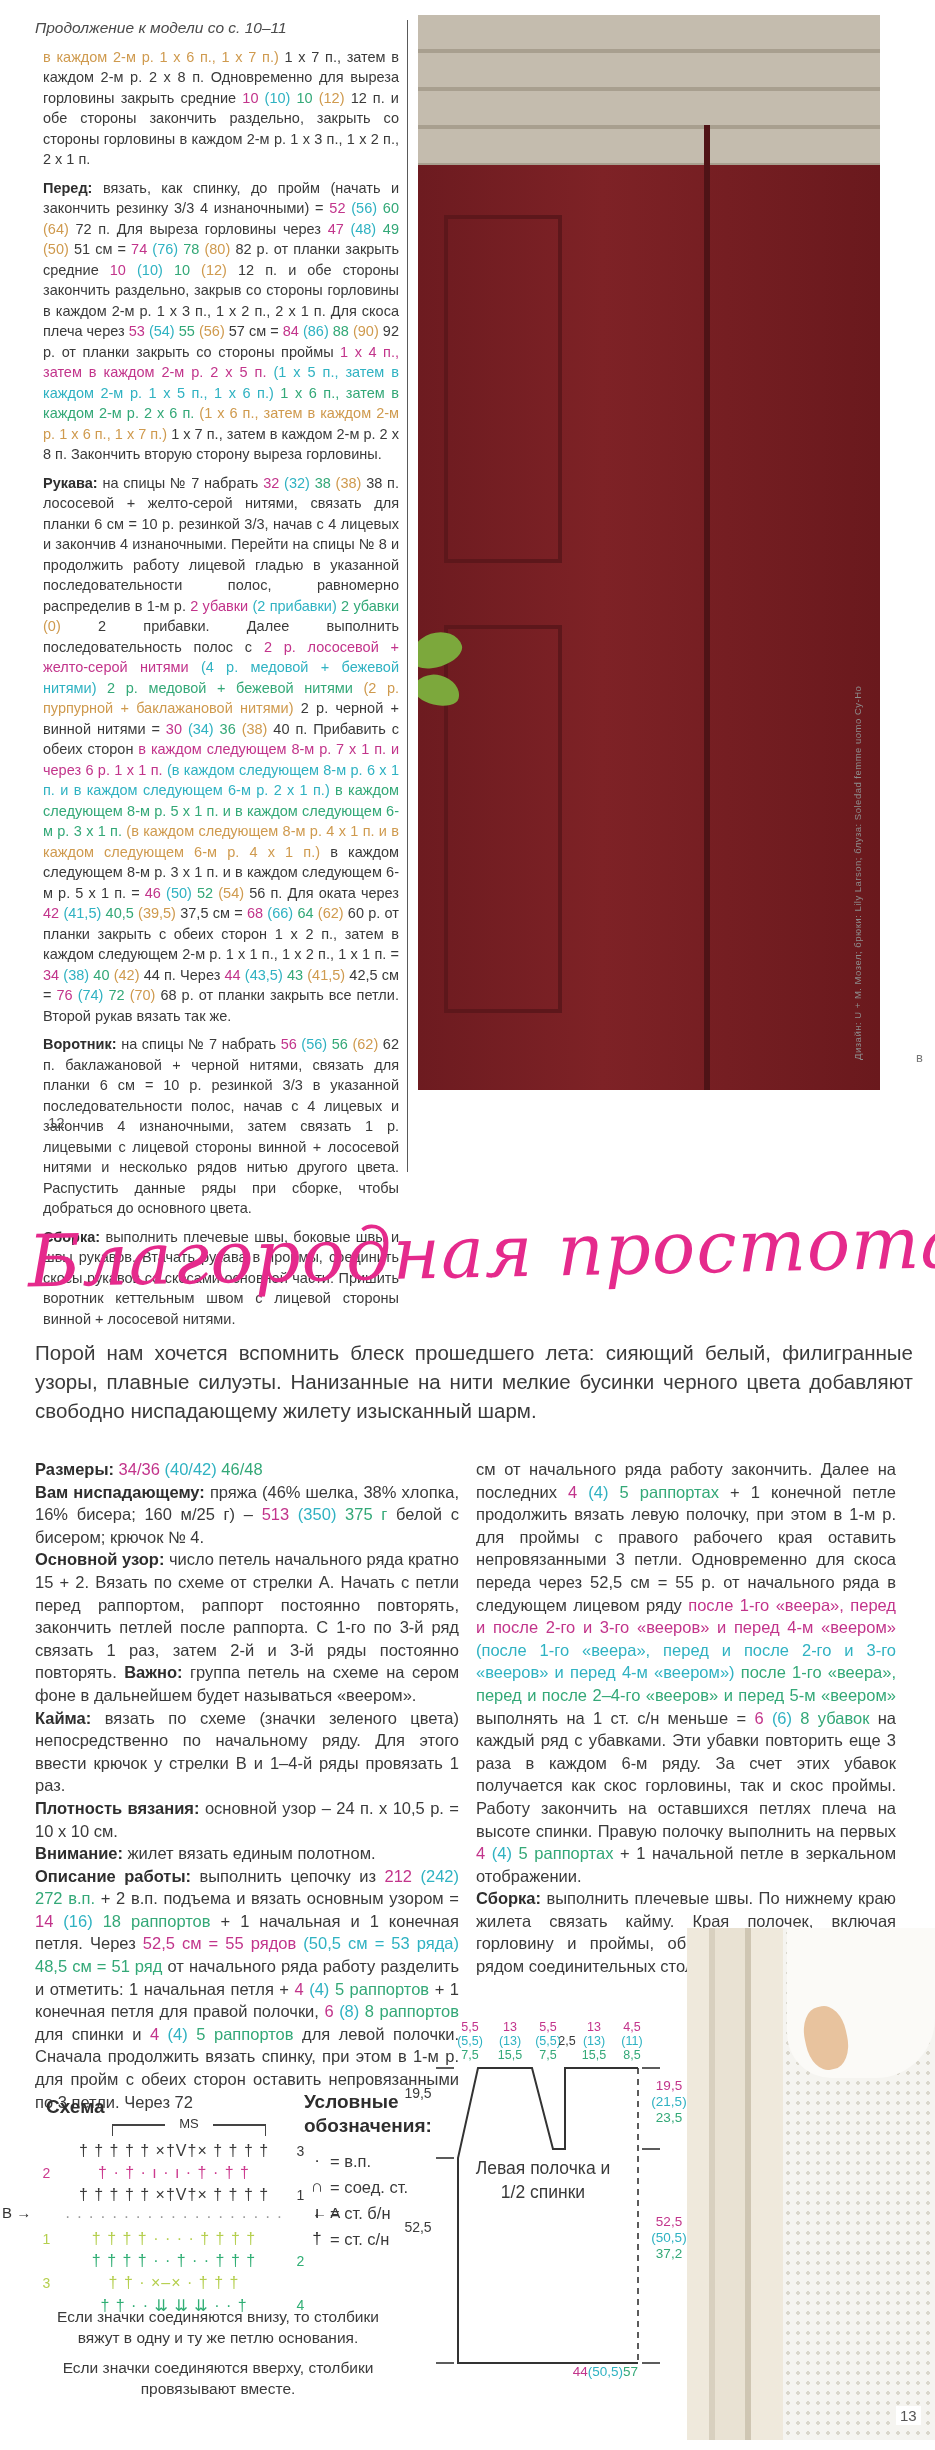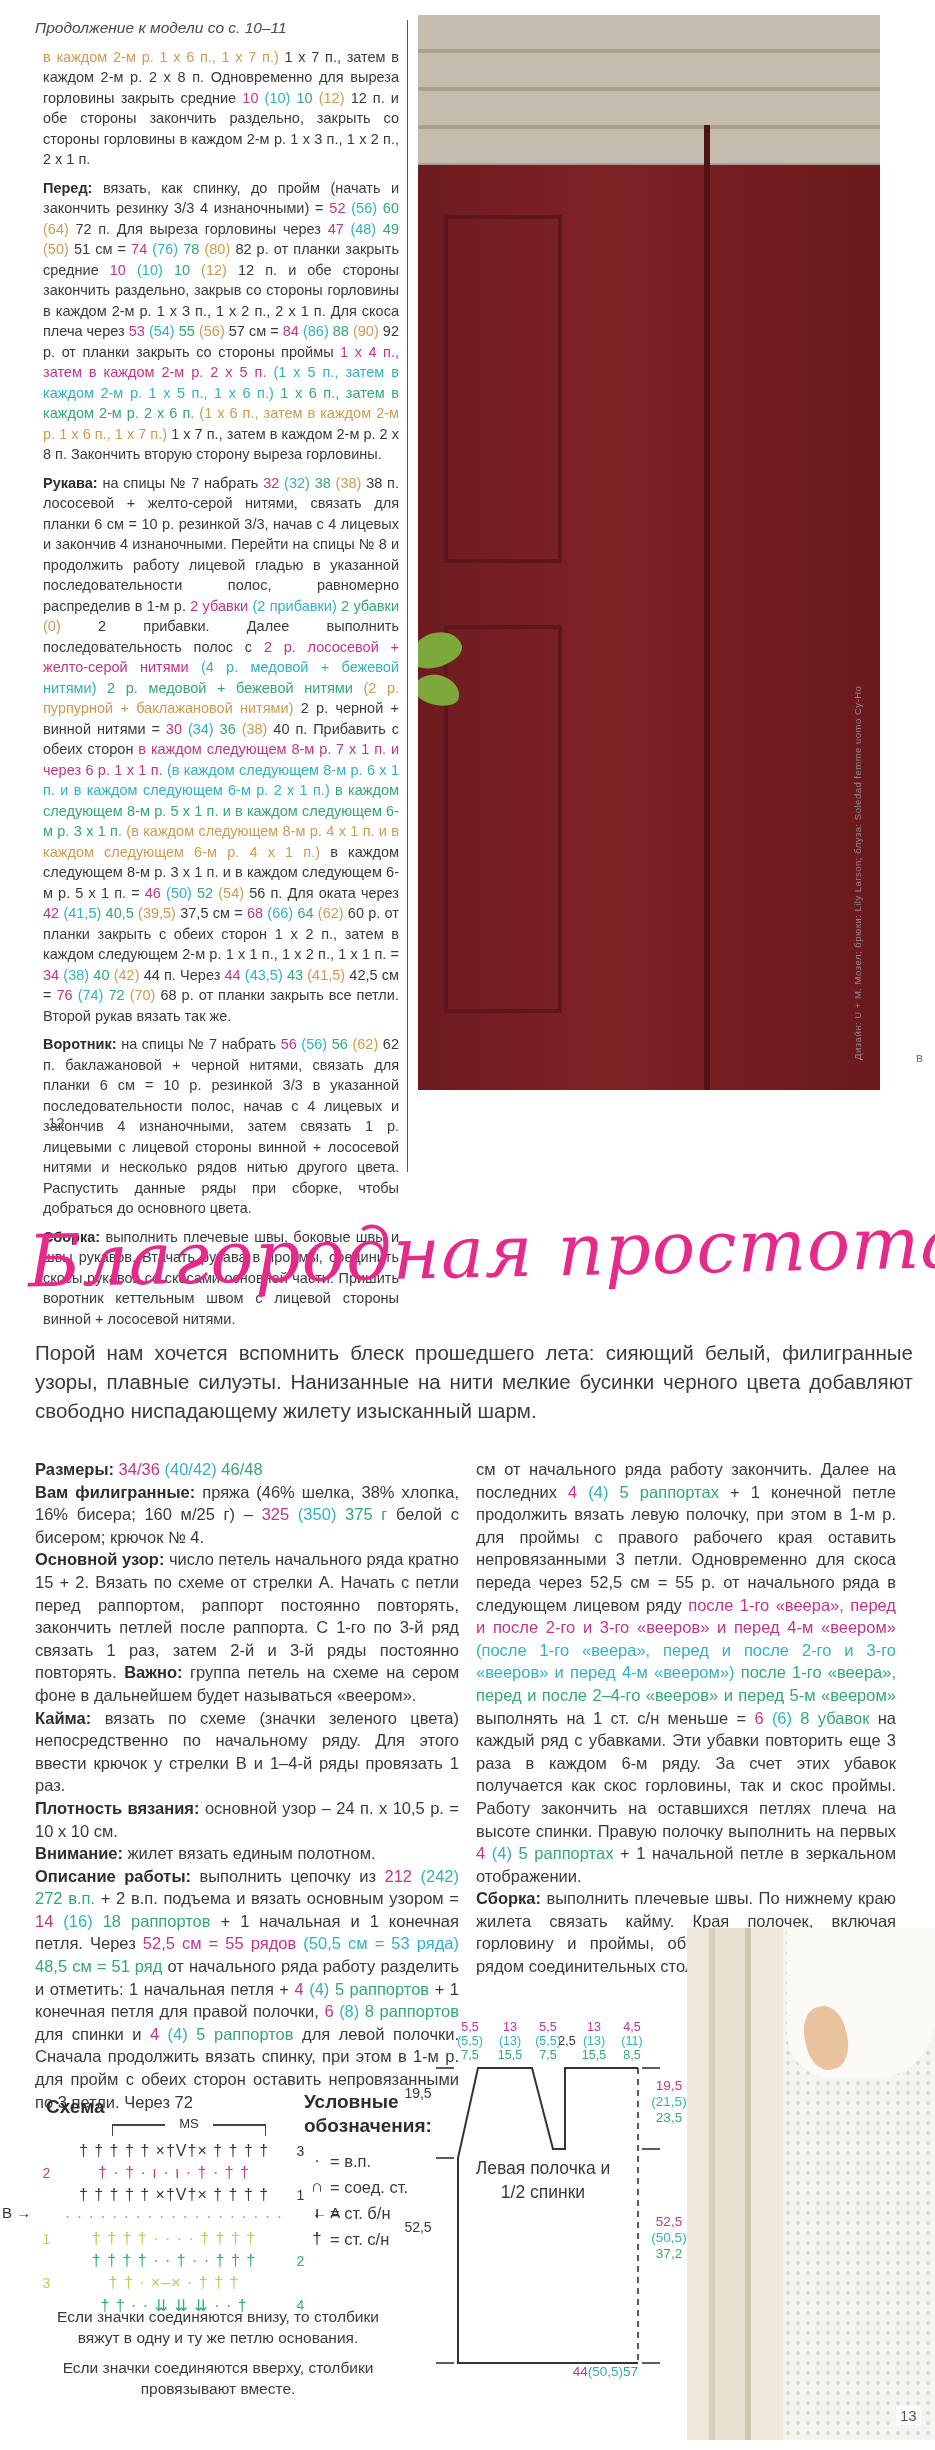--- a/index.html
+++ b/index.html
@@ -101,21 +101,21 @@
   <div class="photo-caption">Дизайн: U + M. Мозел; брюки: Lily Larson; блуза: Soledad femme uomo Cy-Ho</div>
   <div class="margin-letter">в</div>
   <div class="pageno" style="left:48px;top:1114px;text-align:right;">12</div>
 
   <div class="title13" style="color:#e52a8c;">Благородная простота</div>
 
   <div class="intro13">Порой нам хочется вспомнить блеск прошедшего лета: сияющий белый, филигранные узоры, плавные силуэты. Нанизанные на нити мелкие бусинки черного цвета добавляют свободно ниспадающему жилету изысканный шарм.</div>
 
   <div class="col13 left">
     <p><span class="c-b">Размеры: </span><span class="c-p">34/36 </span><span class="c-t">(40/42) </span><span class="c-g">46/48</span></p>
-    <p><span class="c-b">Вам филигранные: </span><span>пряжа (46% шелка, 38% хлопка, 16% бисера; 160 м/25 г) – </span><span class="c-p">325 </span><span class="c-t">(350) </span><span class="c-g">375 г </span><span>белой с бисером; крючок № 4.</span></p>
+    <p><span class="c-b">Вам ниспадающему: </span><span>пряжа (46% шелка, 38% хлопка, 16% бисера; 160 м/25 г) – </span><span class="c-p">513 </span><span class="c-t">(350) </span><span class="c-g">375 г </span><span>белой с бисером; крючок № 4.</span></p>
     <p><span class="c-b">Основной узор: </span><span>число петель начального ряда кратно 15 + 2. Вязать по схеме от стрелки А. Начать с петли перед раппортом, раппорт постоянно повторять, закончить петлей после раппорта. С 1-го по 3-й ряд связать 1 раз, затем 2-й и 3-й ряды постоянно повторять. </span><span class="c-b">Важно: </span><span>группа петель на схеме на сером фоне в дальнейшем будет называться «веером».</span></p>
     <p><span class="c-b">Кайма: </span><span>вязать по схеме (значки зеленого цвета) непосредственно по начальному ряду. Для этого ввести крючок у стрелки В и 1–4-й ряды провязать 1 раз.</span></p>
     <p><span class="c-b">Плотность вязания: </span><span>основной узор – 24 п. х 10,5 р. = 10 х 10 см.</span></p>
     <p><span class="c-b">Внимание: </span><span>жилет вязать единым полотном.</span></p>
     <p><span class="c-b">Описание работы: </span><span>выполнить цепочку из </span><span class="c-p">212 </span><span class="c-t">(242) </span><span class="c-g">272 в.п. </span><span>+ 2 в.п. подъема и вязать основным узором = </span><span class="c-p">14 </span><span class="c-t">(16) </span><span class="c-g">18 раппортов </span><span>+ 1 начальная и 1 конечная петля. Через </span><span class="c-p">52,5 см = 55 рядов </span><span class="c-t">(50,5 см = 53 ряда) </span><span class="c-g">48,5 см = 51 ряд </span><span>от начального ряда работу разделить и отметить: 1 начальная петля + </span><span class="c-p">4 </span><span class="c-t">(4) </span><span class="c-g">5 раппортов </span><span>+ 1 конечная петля для правой полочки, </span><span class="c-p">6 </span><span class="c-t">(8) </span><span class="c-g">8 раппортов </span><span>для спинки и </span><span class="c-p">4 </span><span class="c-t">(4) </span><span class="c-g">5 раппортов </span><span>для левой полочки. Сначала продолжить вязать спинку, при этом в 1-м р. для пройм с обеих сторон оставить непровязанными по 3 петли. Через 72</span></p>
   </div>
 
   <div class="col13 right">
     <p><span>см от начального ряда работу закончить. Далее на последних </span><span class="c-p">4 </span><span class="c-t">(4) </span><span class="c-g">5 раппортах </span><span>+ 1 конечной петле продолжить вязать левую полочку, при этом в 1-м р. для проймы с правого рабочего края оставить непровязанными 3 петли. Одновременно для скоса переда через 52,5 см = 55 р. от начального ряда в следующем лицевом ряду </span><span class="c-p">после 1-го «веера», перед и после 2-го и 3-го «вееров» и перед 4-м «веером» </span><span class="c-t">(после 1-го «веера», перед и после 2-го и 3-го «вееров» и перед 4-м «веером») </span><span class="c-g">после 1-го «веера», перед и после 2–4-го «вееров» и перед 5-м «веером» </span><span>выполнять на 1 ст. с/н меньше = </span><span class="c-p">6 </span><span class="c-t">(6) </span><span class="c-g">8 убавок </span><span>на каждый ряд с убавками. Эти убавки повторить еще 3 раза в каждом 6-м ряду. За счет этих убавок получается как скос горловины, так и скос проймы. Работу закончить на оставшихся петлях плеча на высоте спинки. Правую полочку выполнить на первых </span><span class="c-p">4 </span><span class="c-t">(4) </span><span class="c-g">5 раппортах </span><span>+ 1 начальной петле в зеркальном отображении.</span></p>
     <p><span class="c-b">Сборка: </span><span>выполнить плечевые швы. По нижнему краю жилета связать кайму. Края полочек, включая горловину и проймы, обвязать 1 рядом/круговым рядом соединительных столбиков.</span></p>

